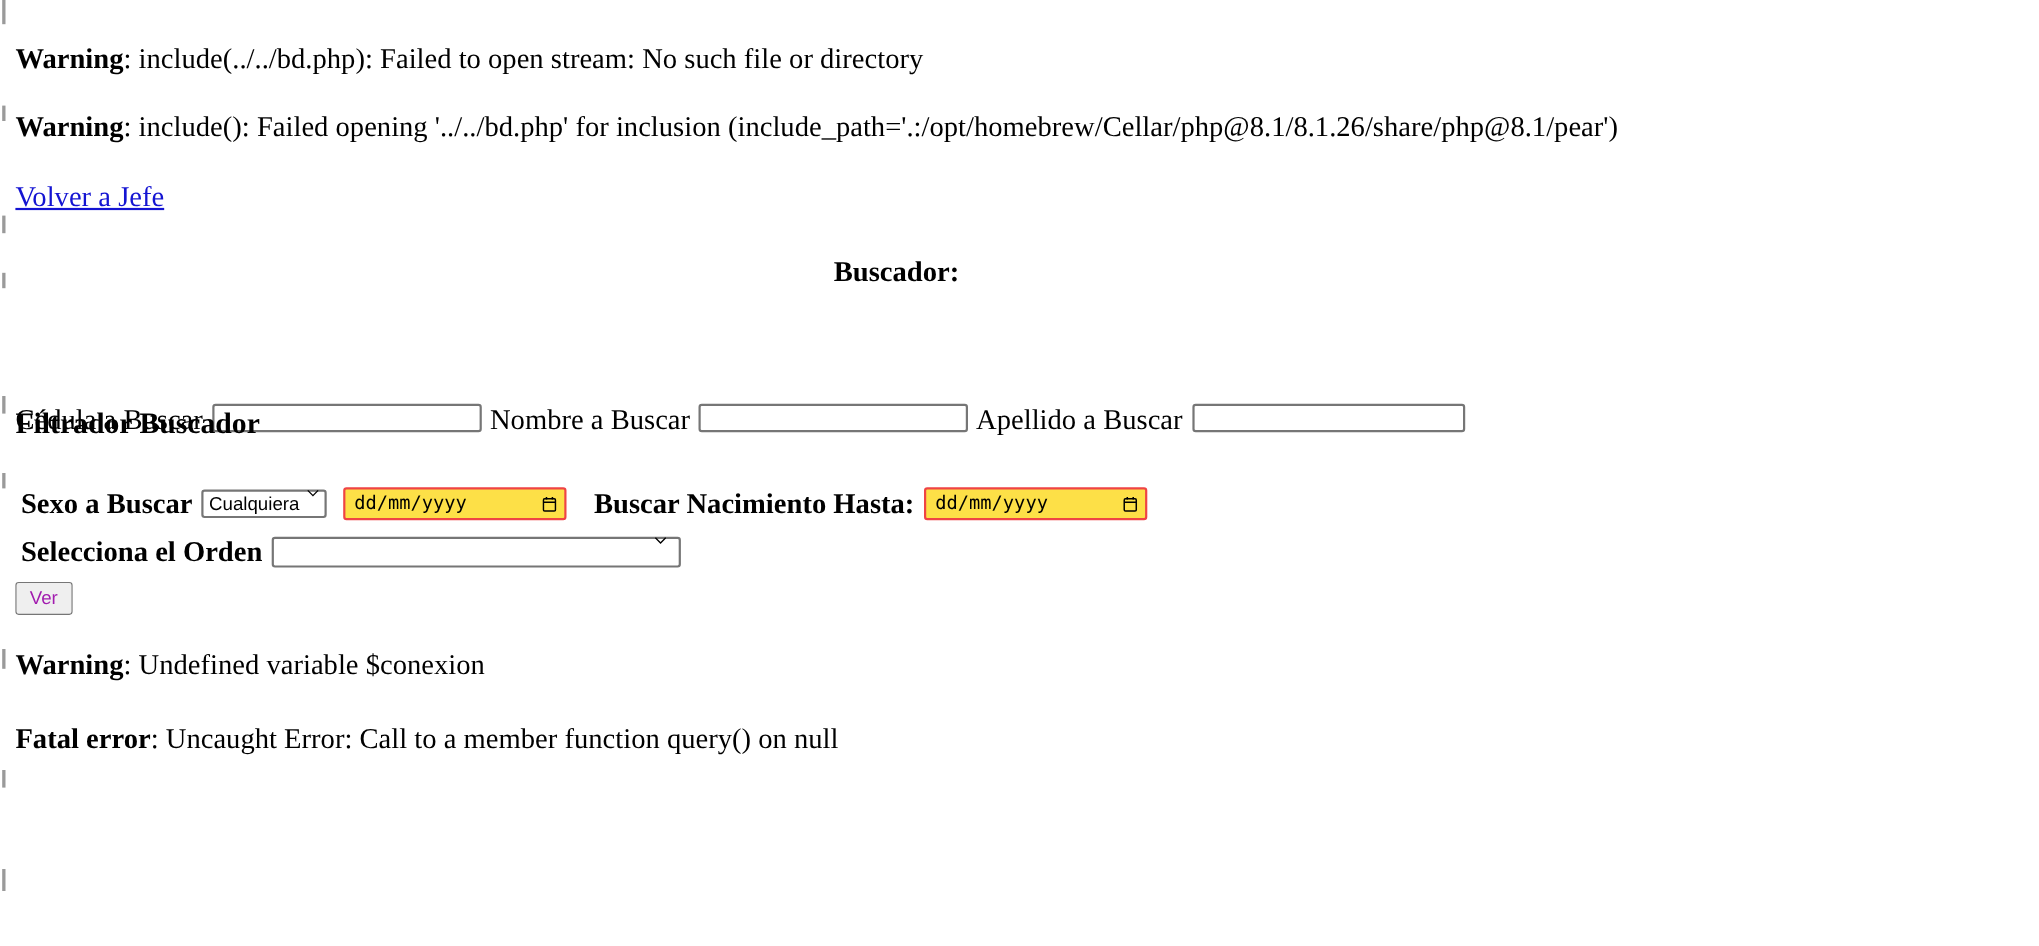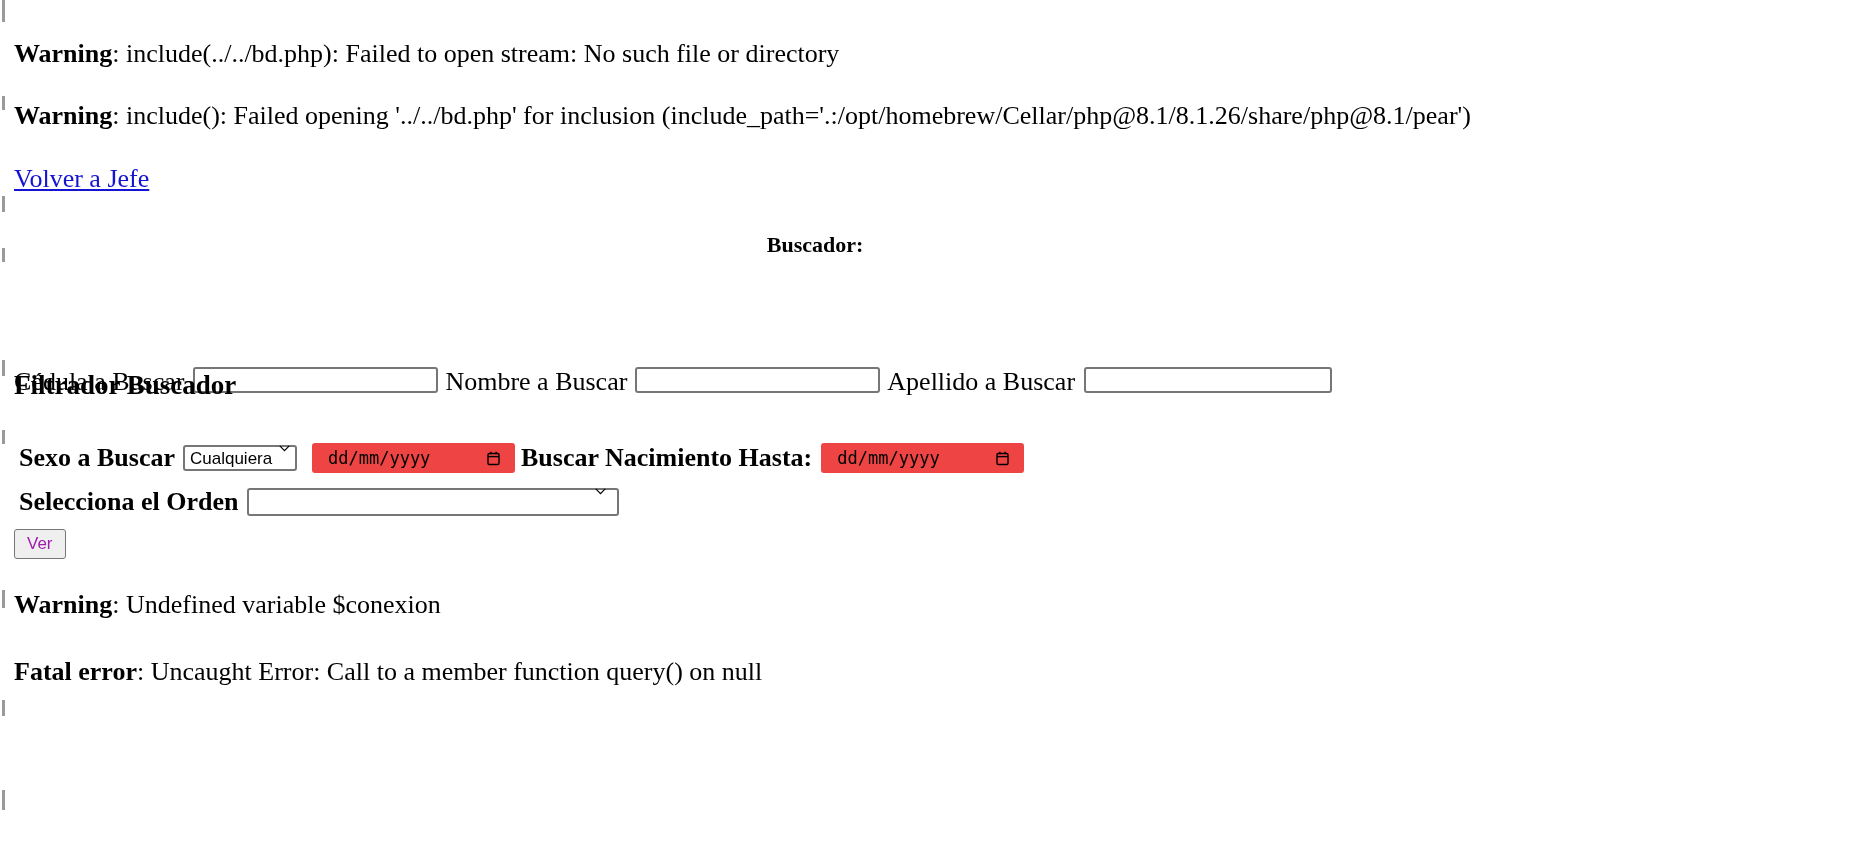--- a/index.html
+++ b/index.html
@@ -69,21 +69,21 @@
     cursor: pointer;
   }
 
   
   .buscador-title {
     position: absolute;
     left: 0;
     top: 232px;
     width: 1630px;
     text-align: center;
-    font-size: 22px;
+    font-size: 26px;
     font-weight: bold;
   }
 
   
   .search-row {
     position: absolute;
     left: 14px;
     top: 355px;
     display: flex;
     align-items: flex-start;
@@ -159,23 +159,23 @@
     pointer-events: none;
     width: 11px;
     height: 7px;
   }
 
   .date-field {
     display: inline-flex;
     align-items: center;
     justify-content: space-between;
     box-sizing: border-box;
-    border: 8px solid #ef4444;
-    border-radius: 3px;
-    background: #ef4444;
+    border: 2px solid #ef4444;
+    border-radius: 3px;
+    background: #fde047;
     height: 30px;
     width: 203px;
     margin-left: 9px;
     padding: 0 7px 0 8px;
     font-family: "DejaVu Sans Mono", "Liberation Mono", monospace;
     font-size: 17px;
     font-weight: normal;
     letter-spacing: 0px;
     color: #000;
   }
@@ -291,21 +291,21 @@
     <span class="date-field">
       <span>dd/mm/yyyy</span>
       <svg class="cal-icon" viewBox="0 0 13 15">
         <rect x="1" y="2.5" width="11" height="11" rx="1.2" fill="none" stroke="#000" stroke-width="1.4"></rect>
         <line x1="1" y1="5.6" x2="12" y2="5.6" stroke="#000" stroke-width="1.4"></line>
         <line x1="3.8" y1="0.8" x2="3.8" y2="3.2" stroke="#000" stroke-width="1.4"></line>
         <line x1="9.2" y1="0.8" x2="9.2" y2="3.2" stroke="#000" stroke-width="1.4"></line>
       </svg>
     </span>
 
-    <span style="margin-left:6px;text-align:center;">Buscar Nacimiento Hasta:</span>
+    <span style="margin-left:25px;text-align:center;">Buscar Nacimiento Hasta:</span>
 
     <span class="date-field">
       <span>dd/mm/yyyy</span>
       <svg class="cal-icon" viewBox="0 0 13 15">
         <rect x="1" y="2.5" width="11" height="11" rx="1.2" fill="none" stroke="#000" stroke-width="1.4"></rect>
         <line x1="1" y1="5.6" x2="12" y2="5.6" stroke="#000" stroke-width="1.4"></line>
         <line x1="3.8" y1="0.8" x2="3.8" y2="3.2" stroke="#000" stroke-width="1.4"></line>
         <line x1="9.2" y1="0.8" x2="9.2" y2="3.2" stroke="#000" stroke-width="1.4"></line>
       </svg>
     </span>

